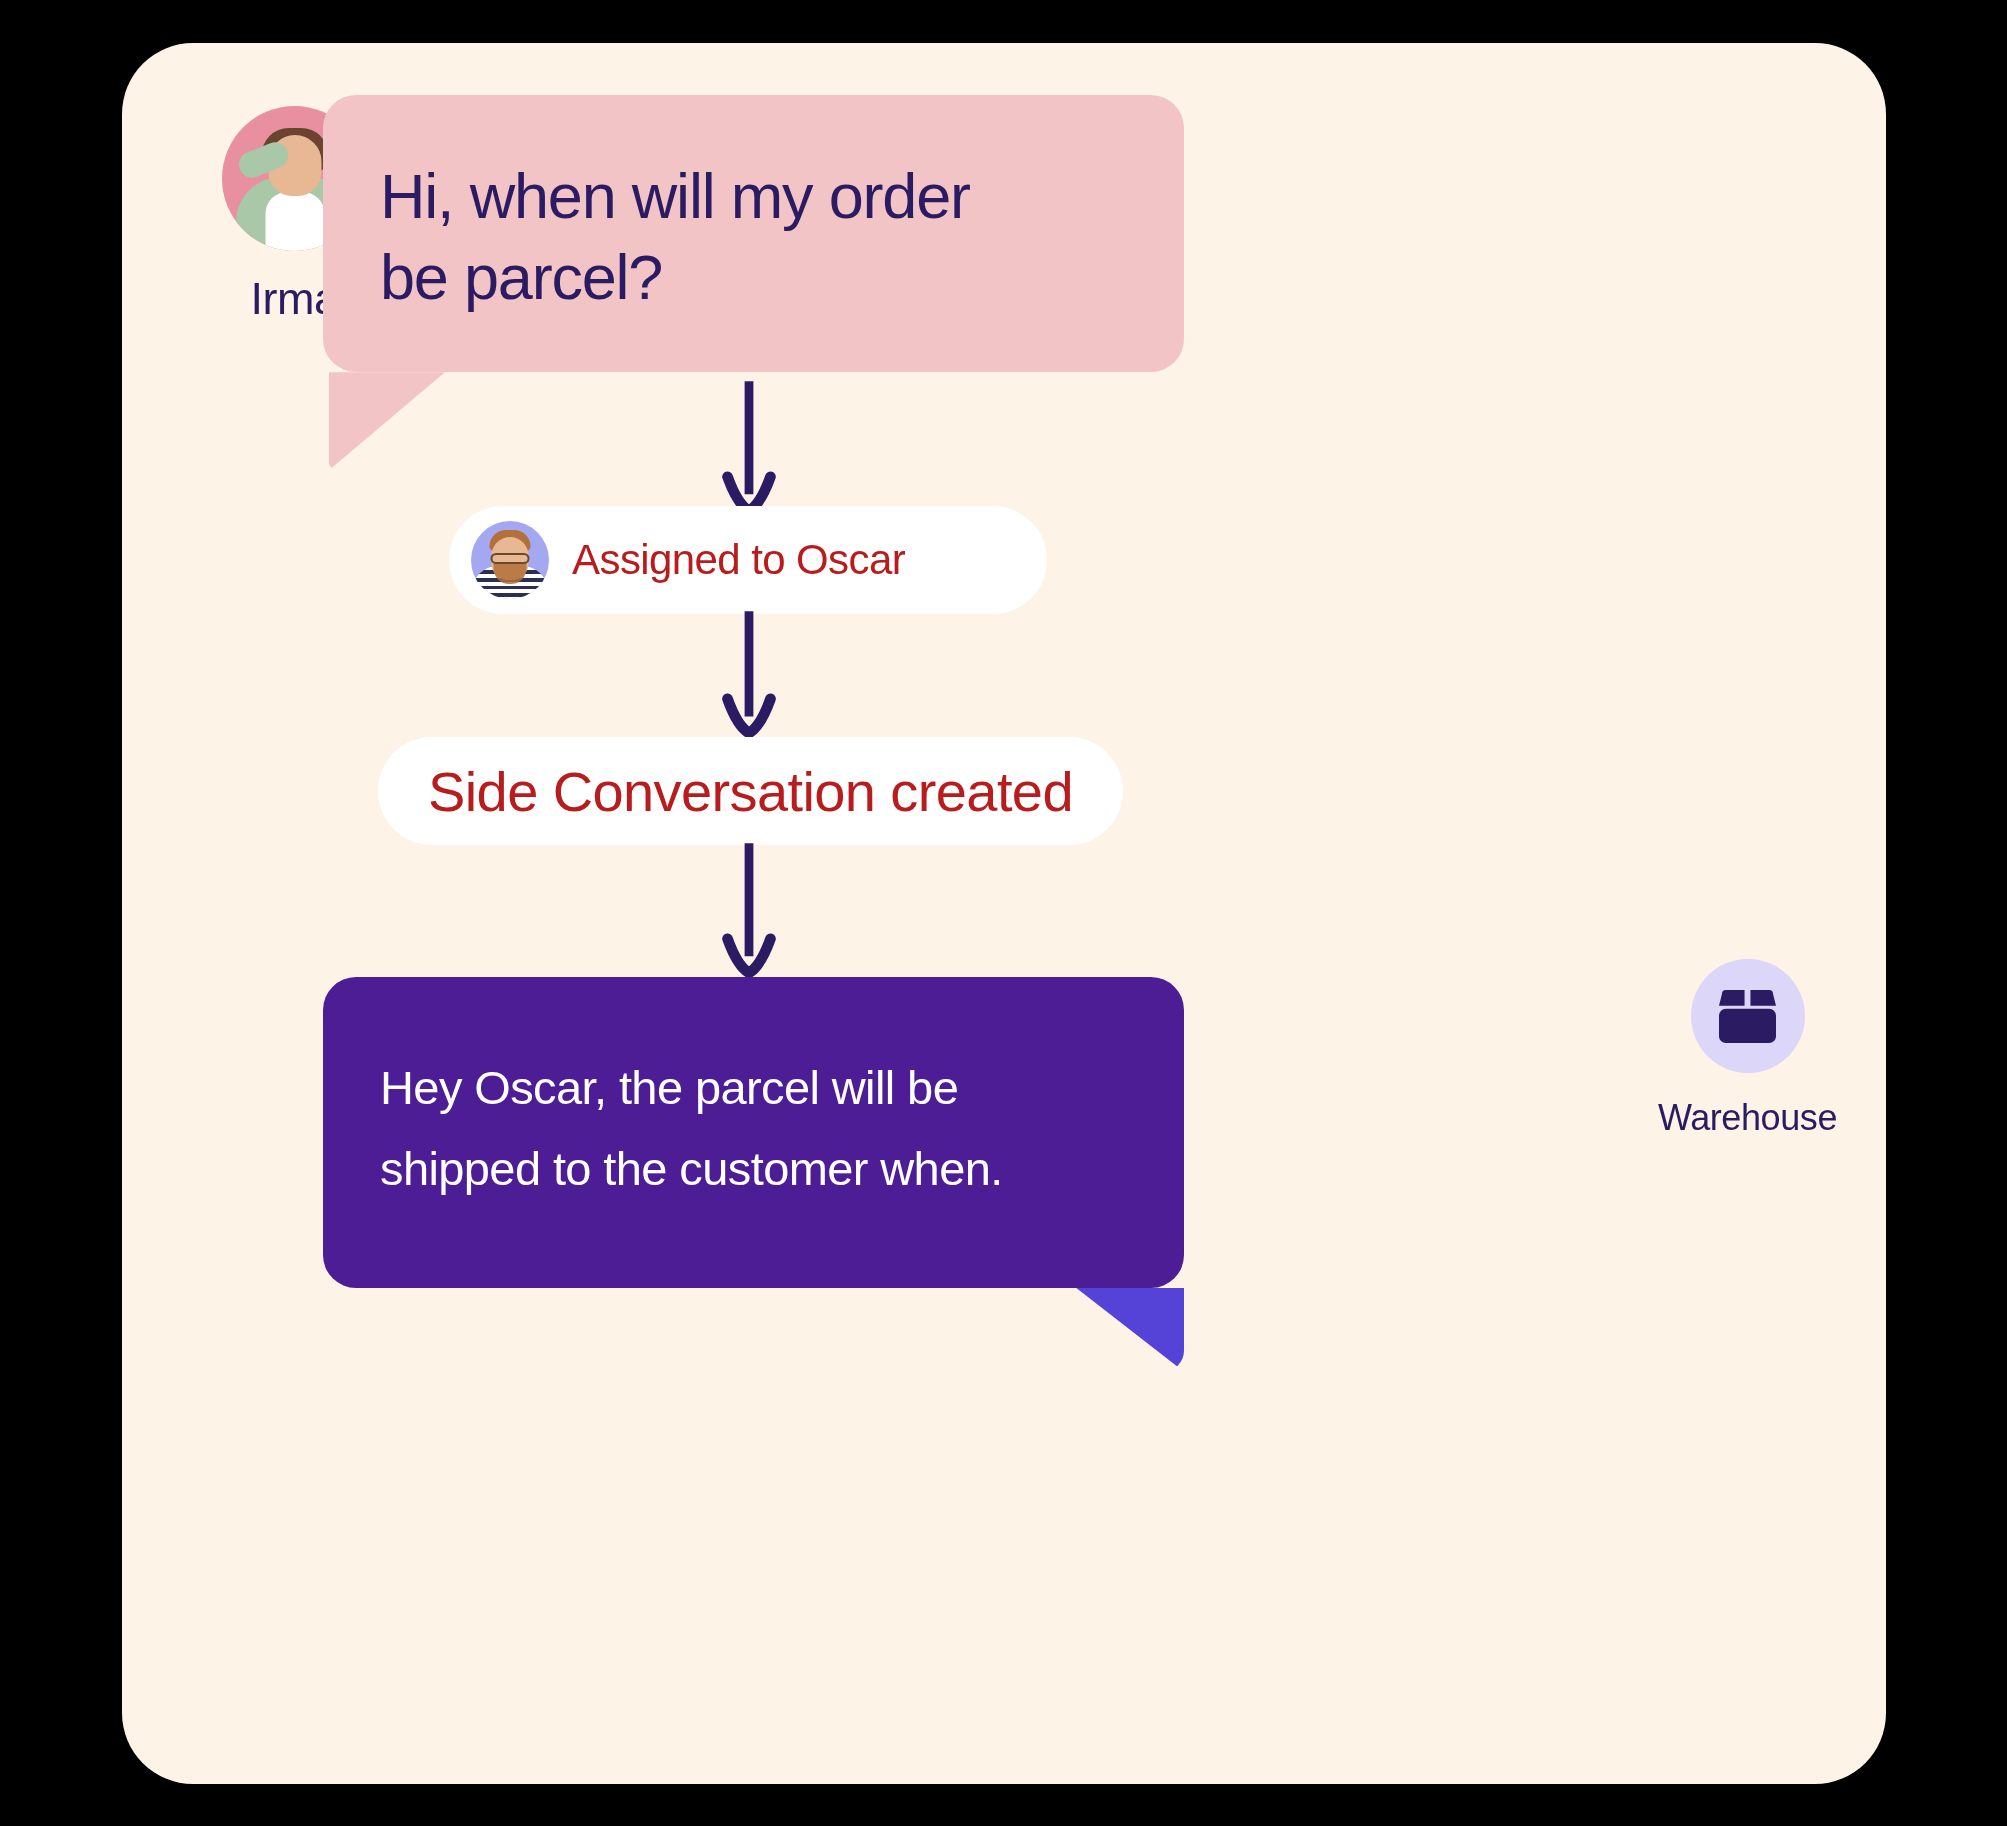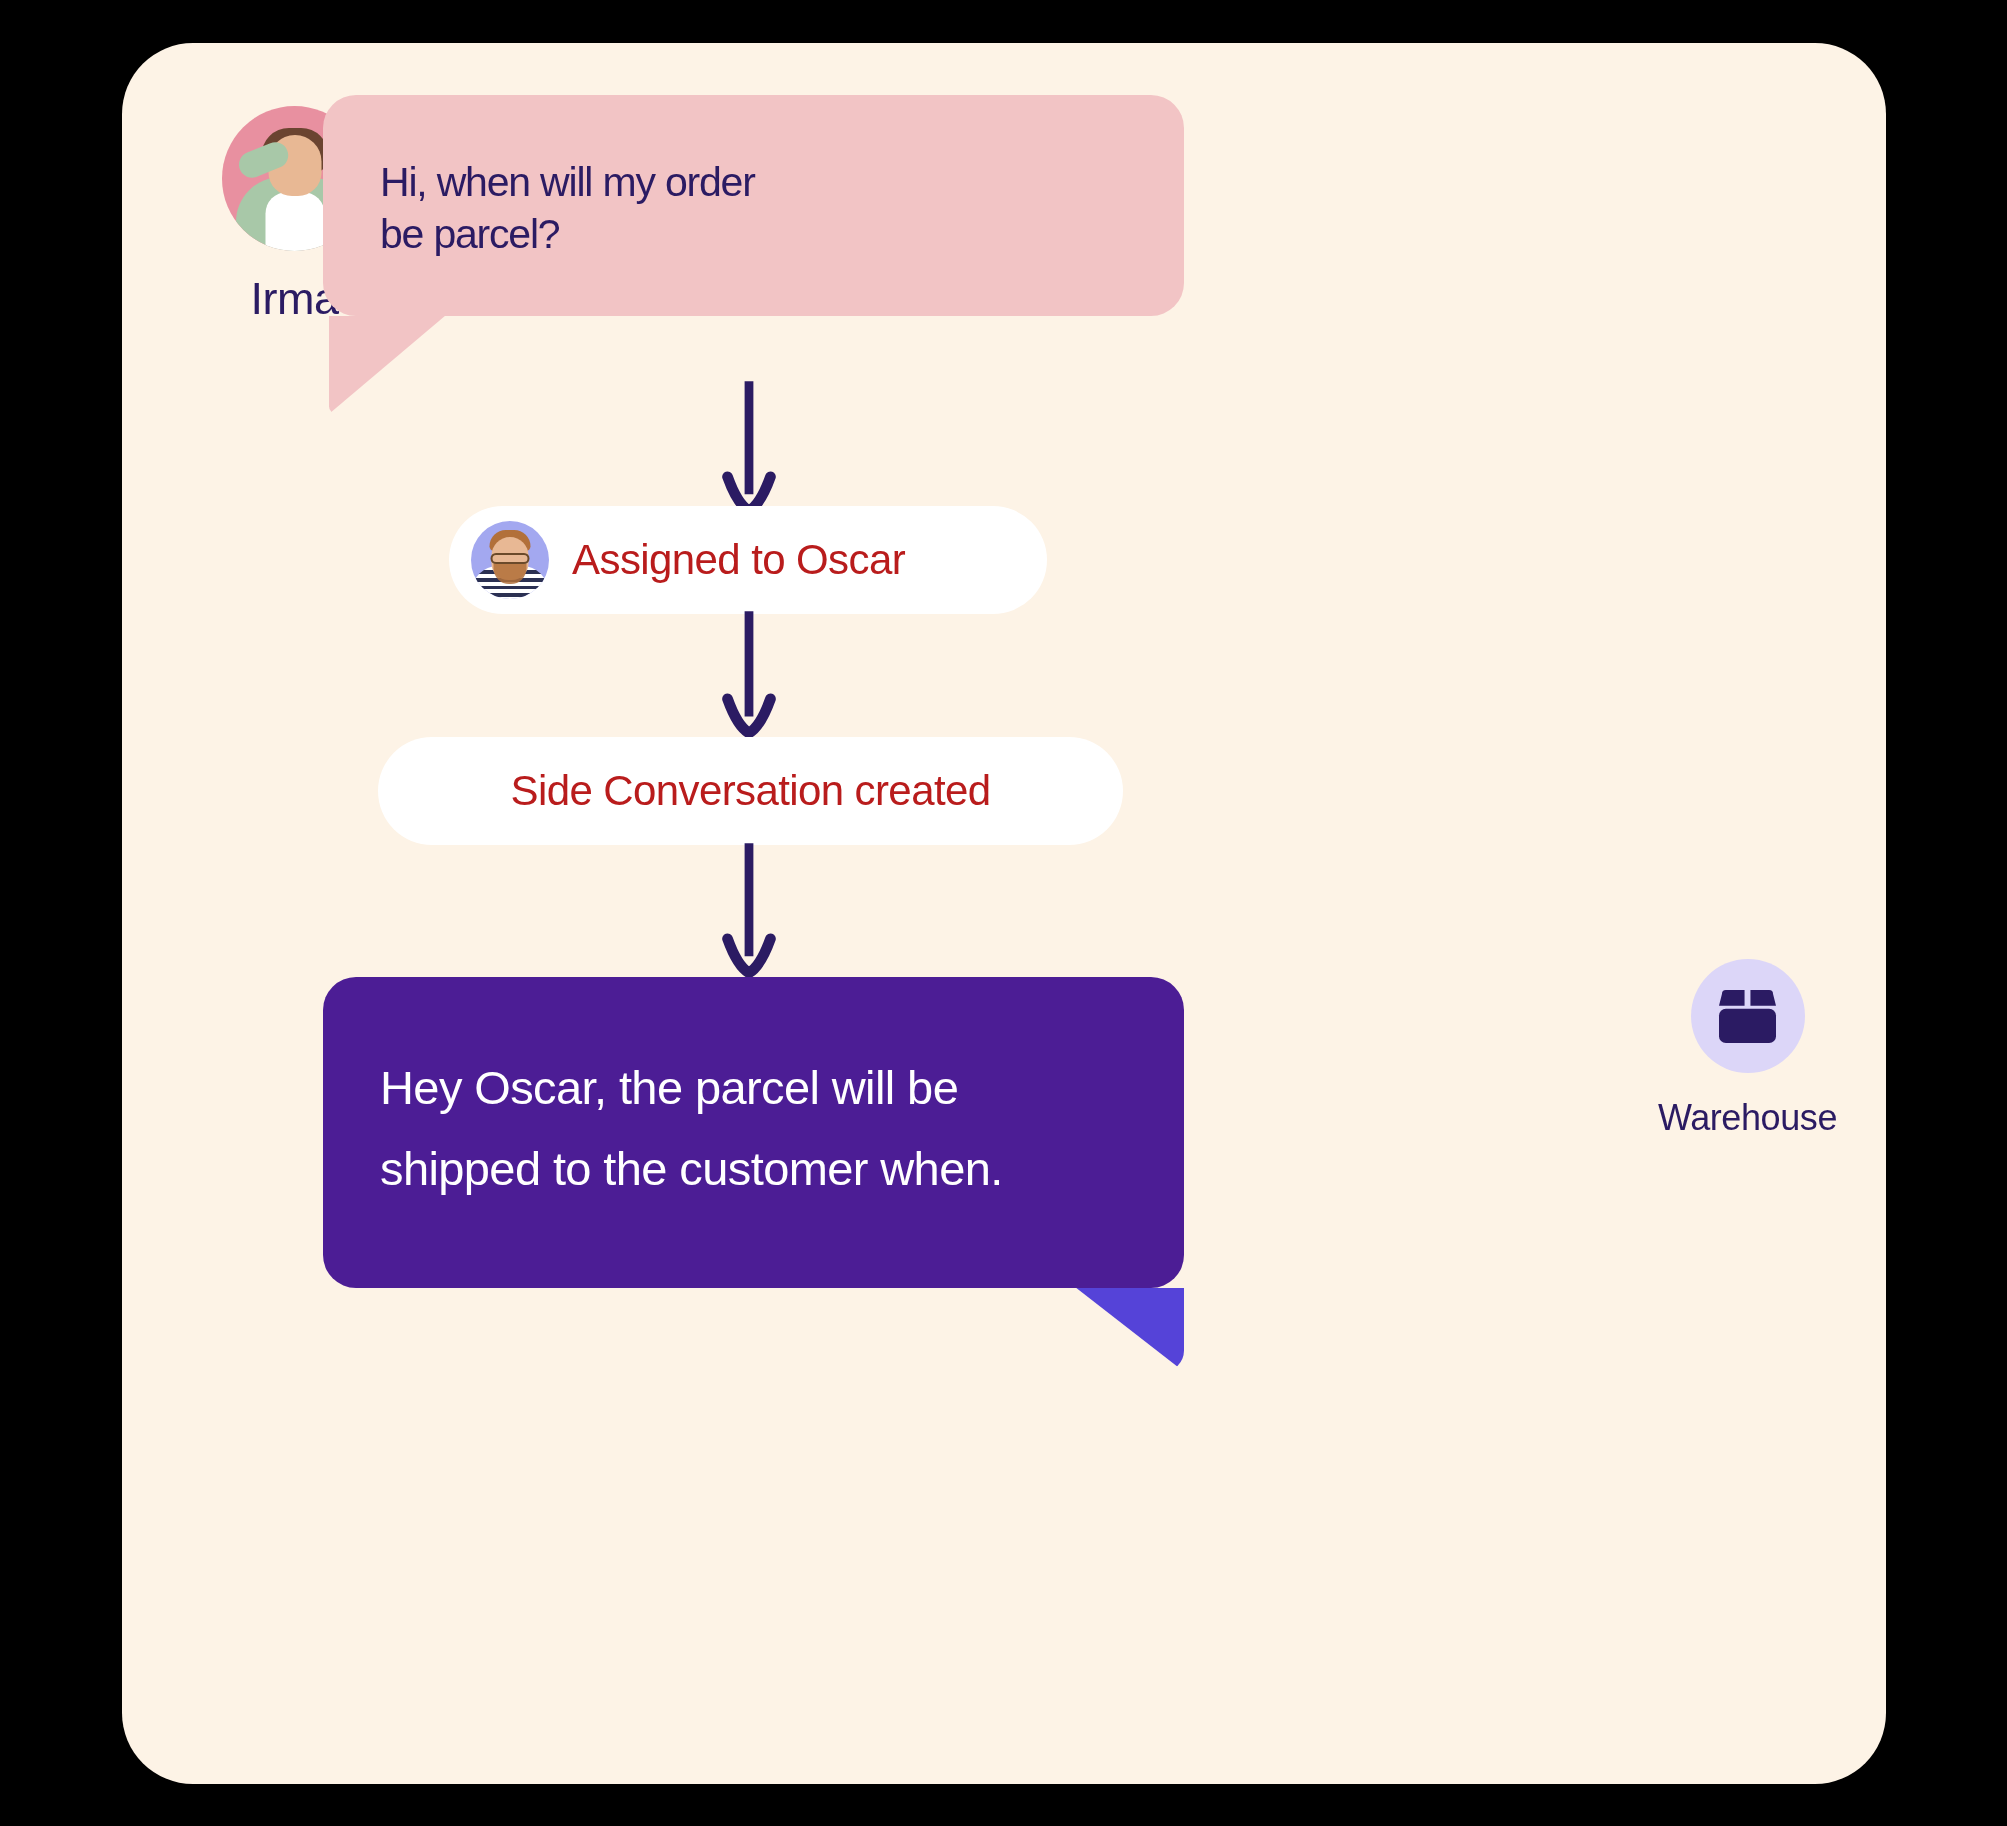--- a/index.html
+++ b/index.html
@@ -125,21 +125,21 @@
     width: 861px;
   }
   .bubble-pink {
     background: #F2C4C5;
     border-radius: 33px;
     padding: 61px 57px 55px 57px;
     position: relative;
   }
   .bubble-pink .txt {
     font-family: "Liberation Sans", sans-serif;
-    font-size: 41px;
+    font-size: 63px;
     line-height: 1.28;
     font-weight: 500;
     color: #2B1B63;
     letter-spacing: -1.2px;
   }
   .tail-pink {
     position: absolute;
     left: 5.9px;
     top: 100%;
     width: 116px;
@@ -200,21 +200,21 @@
     gap: 23.5px;
     font-size: 42px;
     font-weight: 500;
   }
   .pill-side {
     left: 256px;
     top: 694px;
     width: 745px;
     height: 108px;
     justify-content: center;
-    font-size: 42px;
+    font-size: 56px;
     font-weight: 500;
   }
 
   
   .avatar-oscar {
     width: 78px;
     height: 78px;
     border-radius: 50%;
     background: #A3A8F0;
     position: relative;

